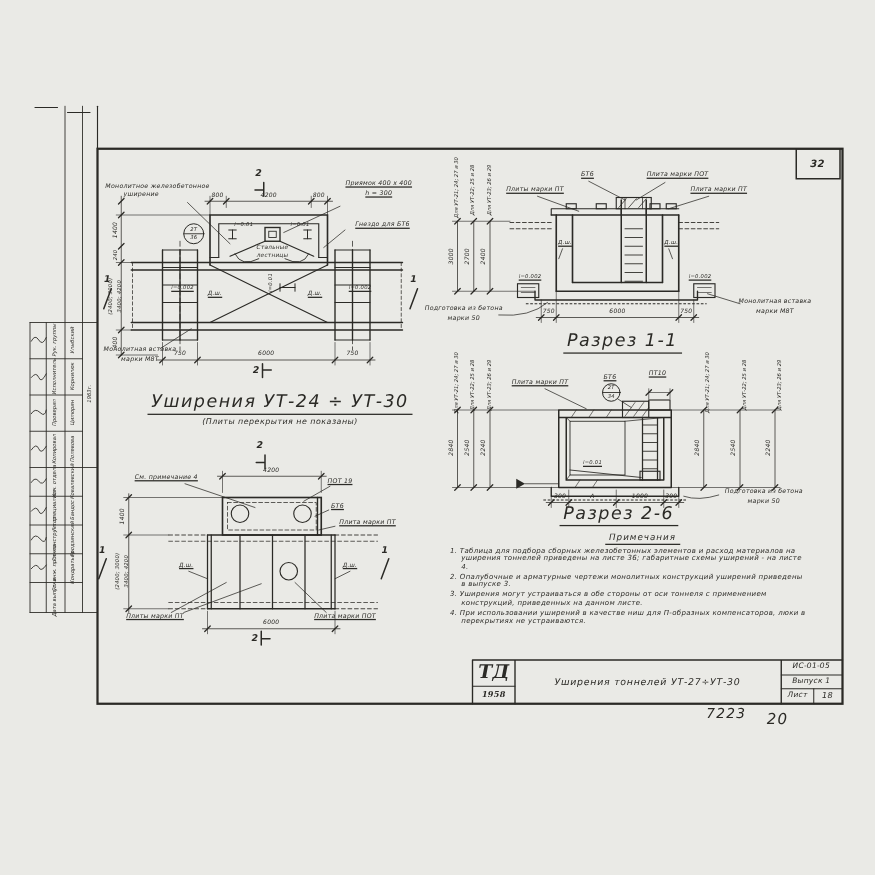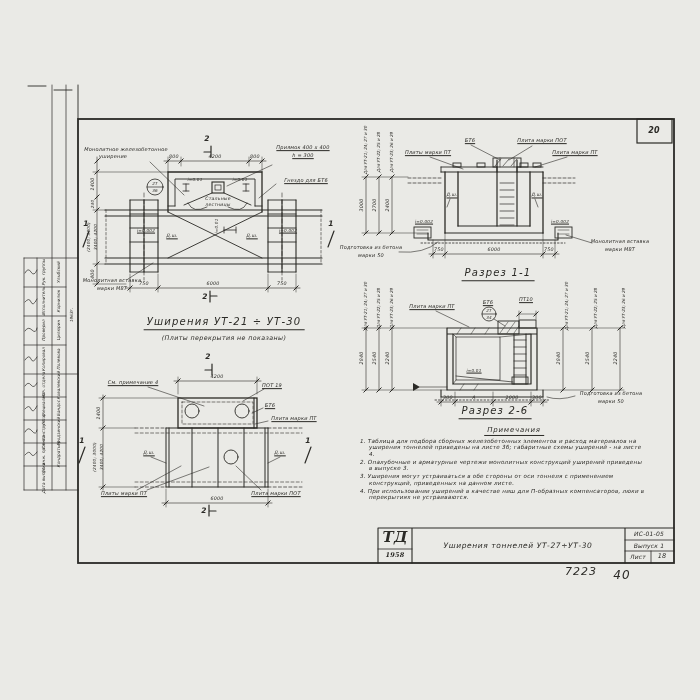--- a/index.html
+++ b/index.html
@@ -3,21 +3,21 @@
 <meta charset="utf-8">
 <style>
   html,body{margin:0;padding:0;}
   #sheet{position:relative;width:700px;height:700px;background:#eaeae6;overflow:hidden;
          font-family:"DejaVu Sans",sans-serif;color:#2b2a26;}
   #linework{position:absolute;left:0;top:0;}
   .L{position:absolute;transform:translate(-50%,-50%);font:italic 5px/1.15 "DejaVu Sans",sans-serif;
      color:#2b2a26;white-space:nowrap;text-align:center;letter-spacing:.2px;}
   .rot{transform:translate(-50%,-50%) rotate(-90deg);}
   .ul{text-decoration:underline;text-underline-offset:1px;}
-  .ttl{font-size:10px;letter-spacing:1.2px;border-bottom:1px solid #2b2a26;padding:0 3px 1px;}
+  .ttl{font-size:14px;letter-spacing:1.2px;border-bottom:1px solid #2b2a26;padding:0 3px 1px;}
   .sub{font-size:6.3px;letter-spacing:.4px;}
   .mark{font-size:7.5px;font-weight:bold;}
   .dim{font-size:4.8px;}
   .tiny{font-size:4.2px;}
   .st{font-size:4.2px;letter-spacing:0;}
   #notes{position:absolute;left:360px;top:438px;width:287px;}
   .note-item{font:italic 5.6px/1.16 "DejaVu Sans",sans-serif;letter-spacing:.25px;
              padding-left:9px;text-indent:-9px;margin-bottom:1.5px;color:#2b2a26;}
   .tb{font-size:6px;font-style:italic;}
   .logo{font-family:"DejaVu Serif",serif;font-weight:bold;}
@@ -247,21 +247,21 @@
     <path d="M575,396 Q559,401 547,397" stroke-width="0.6"></path>
   </g>
 
   <g stroke-width="1.1">
     <path d="M378,528 H674 M378,528 V563 M412,528 V563 M625,528 V563"></path>
     <path d="M625,540 H674 M625,551 H674 M651,551 V563" stroke-width="0.8"></path>
     <line x1="378" y1="549" x2="412" y2="549" stroke-width="0.8"></line>
   </g>
 </svg>
 
-<div class="L mark" style="left:654px;top:131px;font-size:8px;">20</div>
+<div class="L mark" style="left:654px;top:131px;font-size:8px;">32</div>
 
 <div class="L" style="left:126px;top:150px;">Монолитное железобетонное</div>
 <div class="L" style="left:113px;top:157px;">уширение</div>
 <div class="L ul" style="left:303px;top:148px;">Приямок 400 x 400</div>
 <div class="L ul" style="left:303px;top:156px;">h = 300</div>
 <div class="L ul" style="left:306px;top:181px;">Гнездо для БТ6</div>
 <div class="L" style="left:218px;top:199px;font-size:4.6px;">Стальные</div>
 <div class="L" style="left:218px;top:205px;font-size:4.6px;">лестницы</div>
 <div class="L" style="left:112px;top:281px;">Монолитная вставка</div>
 <div class="L" style="left:112px;top:289px;">марки М8Т</div>
@@ -282,21 +282,21 @@
 <div class="L dim" style="left:282px;top:284px;">750</div>
 <div class="L dim rot" style="left:93px;top:184px;">1400</div>
 <div class="L tiny rot" style="left:93px;top:204px;">240</div>
 <div class="L tiny rot" style="left:89px;top:237px;">(2400; 3000)</div>
 <div class="L tiny rot" style="left:96px;top:237px;">3400; 4200</div>
 <div class="L dim rot" style="left:93px;top:274px;">400</div>
 <div class="L mark" style="left:207px;top:139px;">2</div>
 <div class="L mark" style="left:205px;top:297px;">2</div>
 <div class="L mark" style="left:86px;top:224px;">1</div>
 <div class="L mark" style="left:331px;top:224px;">1</div>
-<div class="L ttl" style="left:224px;top:323px;">Уширения УТ-21 ÷ УТ-30</div>
+<div class="L ttl" style="left:224px;top:323px;">Уширения УТ-24 ÷ УТ-30</div>
 <div class="L sub" style="left:224px;top:338px;">(Плиты перекрытия не показаны)</div>
 
 <div class="L ul" style="left:133px;top:383px;">См. примечание 4</div>
 <div class="L ul" style="left:272px;top:386px;">ПОТ 19</div>
 <div class="L ul" style="left:270px;top:406px;">БТ6</div>
 <div class="L ul" style="left:294px;top:419px;">Плита марки ПТ</div>
 <div class="L ul" style="left:149px;top:453px;font-size:4.6px;">Д.ш.</div>
 <div class="L ul" style="left:280px;top:453px;font-size:4.6px;">Д.ш.</div>
 <div class="L ul" style="left:124px;top:494px;">Плиты марки ПТ</div>
 <div class="L ul" style="left:276px;top:494px;">Плита марки ПОТ</div>
@@ -368,21 +368,21 @@
 </div>
 
 <div class="L logo" style="left:395px;top:538px;font-size:15px;">ТД</div>
 <div class="L logo" style="left:395px;top:556px;font-size:6.5px;">1958</div>
 <div class="L" style="left:518px;top:546px;font-size:7.5px;letter-spacing:.6px;">Уширения тоннелей УТ-27÷УТ-30</div>
 <div class="L tb" style="left:649px;top:534px;">ИС-01-05</div>
 <div class="L tb" style="left:649px;top:545.5px;">Выпуск 1</div>
 <div class="L tb" style="left:638px;top:557px;">Лист</div>
 <div class="L tb" style="left:662px;top:557px;font-size:6.5px;">18</div>
 <div class="L hand" style="left:581px;top:572px;">7223</div>
-<div class="L hand" style="left:622px;top:576px;font-size:12px;">40</div>
+<div class="L hand" style="left:622px;top:576px;font-size:12px;">20</div>
 
 <div class="L st rot" style="left:44px;top:272px;">Рук. группы</div>
 <div class="L st rot" style="left:44px;top:301px;">Исполнитель</div>
 <div class="L st rot" style="left:44px;top:330px;">Проверил</div>
 <div class="L st rot" style="left:44px;top:359px;">Копировал</div>
 <div class="L st rot" style="left:59px;top:272px;">Улыбский</div>
 <div class="L st rot" style="left:59px;top:301px;">Корнилюк</div>
 <div class="L st rot" style="left:59px;top:330px;">Цилюрин</div>
 <div class="L st rot" style="left:59px;top:359px;">Полевова</div>
 <div class="L st rot" style="left:72px;top:315px;">1963г.</div>

